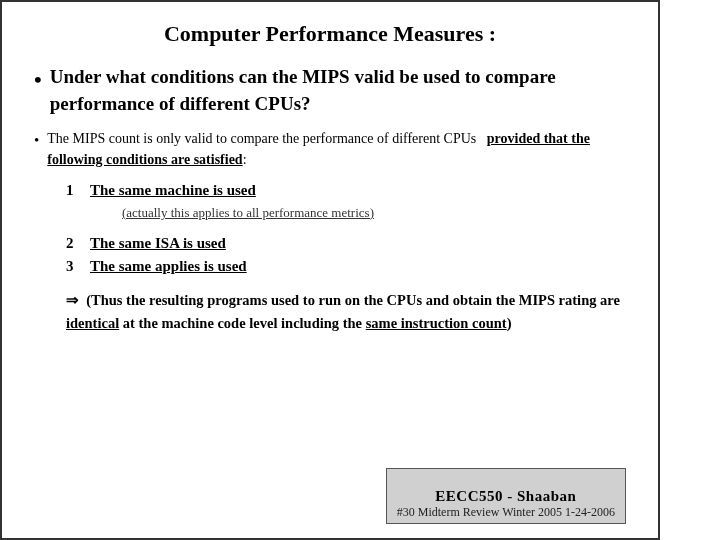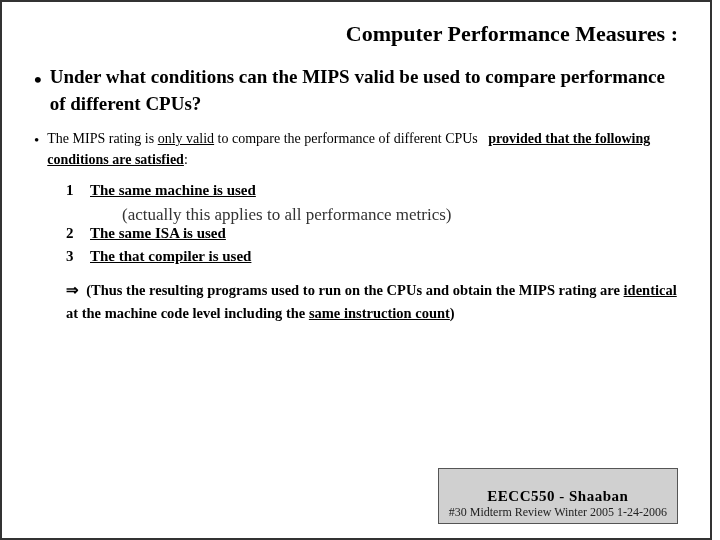--- a/index.html
+++ b/index.html
@@ -4,29 +4,28 @@
   <style>
     * { margin: 0; padding: 0; box-sizing: border-box; }
     body {
       width: 720px;
       height: 540px;
       background: #fff;
       font-family: 'Times New Roman', Times, serif;
       overflow: hidden;
     }
     .slide {
-      width: 712px;
+      width: 660px;
       height: 540px;
       background: #fff;
       border: 2px solid #333;
       padding: 18px 32px 14px 32px;
       position: relative;
       display: flex;
       flex-direction: column;
-      align-items: flex-end;
     }
     .title-block {
       text-align: center;
       margin-bottom: 14px;
       border-bottom: none;
     }
     .title-line1 {
       font-size: 22px;
       font-weight: bold;
       line-height: 1.3;
@@ -69,21 +68,21 @@
     .bullet-dot-small {
       font-size: 15px;
       line-height: 1.5;
       flex-shrink: 0;
       margin-top: 1px;
     }
     .bullet-text-small {
       font-size: 14px;
       line-height: 1.5;
     }
-    .underline { text-decoration: underline; }
+    .underline { }
     .bold-underline { font-weight: bold; text-decoration: underline; }
     .numbered-list {
       margin-left: 32px;
       margin-top: 4px;
     }
     .numbered-item {
       display: flex;
       align-items: baseline;
       gap: 10px;
       margin-bottom: 6px;
@@ -94,24 +93,25 @@
       flex-shrink: 0;
       width: 14px;
     }
     .num-label {
       font-size: 15px;
       font-weight: bold;
       text-decoration: underline;
     }
     .sub-note {
       margin-left: 56px;
-      font-size: 17px;
+      font-size: 13px;
       color: #333;
-      margin-bottom: 0;
+      margin-bottom: 14px;
       font-style: normal;
+      text-decoration: underline;
     }
     .conclusion-block {
       margin-left: 32px;
       margin-top: 8px;
     }
     .conclusion-text {
       font-size: 14.5px;
       font-weight: bold;
       line-height: 1.55;
     }
@@ -157,37 +157,37 @@
   <div class="content">
 
     <div class="bullet-main">
       <span class="bullet-dot">•</span>
       <span class="bullet-text-large">Under what conditions can the MIPS valid be used to compare performance of different CPUs?</span>
     </div>
 
     <div class="bullet-secondary">
       <span class="bullet-dot-small">•</span>
       <span class="bullet-text-small">
-        <span>The MIPS rating is </span><span class="underline">only valid</span><span> to compare the performance of different CPUs &nbsp; </span><span class="bold-underline">provided that the following conditions are satisfied</span><span>:</span>
+        <span>The MIPS count is </span><span class="underline">only valid</span><span> to compare the performance of different CPUs &nbsp; </span><span class="bold-underline">provided that the following conditions are satisfied</span><span>:</span>
       </span>
     </div>
 
     <div class="numbered-list">
       <div class="numbered-item">
         <span class="num">1</span>
         <span class="num-label">The same machine is used</span>
       </div>
       <div class="sub-note">(actually this applies to all performance metrics)</div>
       <div class="numbered-item">
         <span class="num">2</span>
         <span class="num-label">The same ISA is used</span>
       </div>
       <div class="numbered-item" style="margin-top:4px;">
         <span class="num">3</span>
-        <span class="num-label">The that compiler is used</span>
+        <span class="num-label">The same applies is used</span>
       </div>
     </div>
 
     <div class="conclusion-block">
       <div class="conclusion-text">
         <span class="arrow-symbol">⇒</span>
         <span>(Thus the resulting programs used to run on the CPUs and obtain the MIPS rating are </span><span class="identical">identical</span><span> at the machine code level including the </span><span class="same-instr">same instruction count</span><span>)</span>
       </div>
     </div>
   </div>

